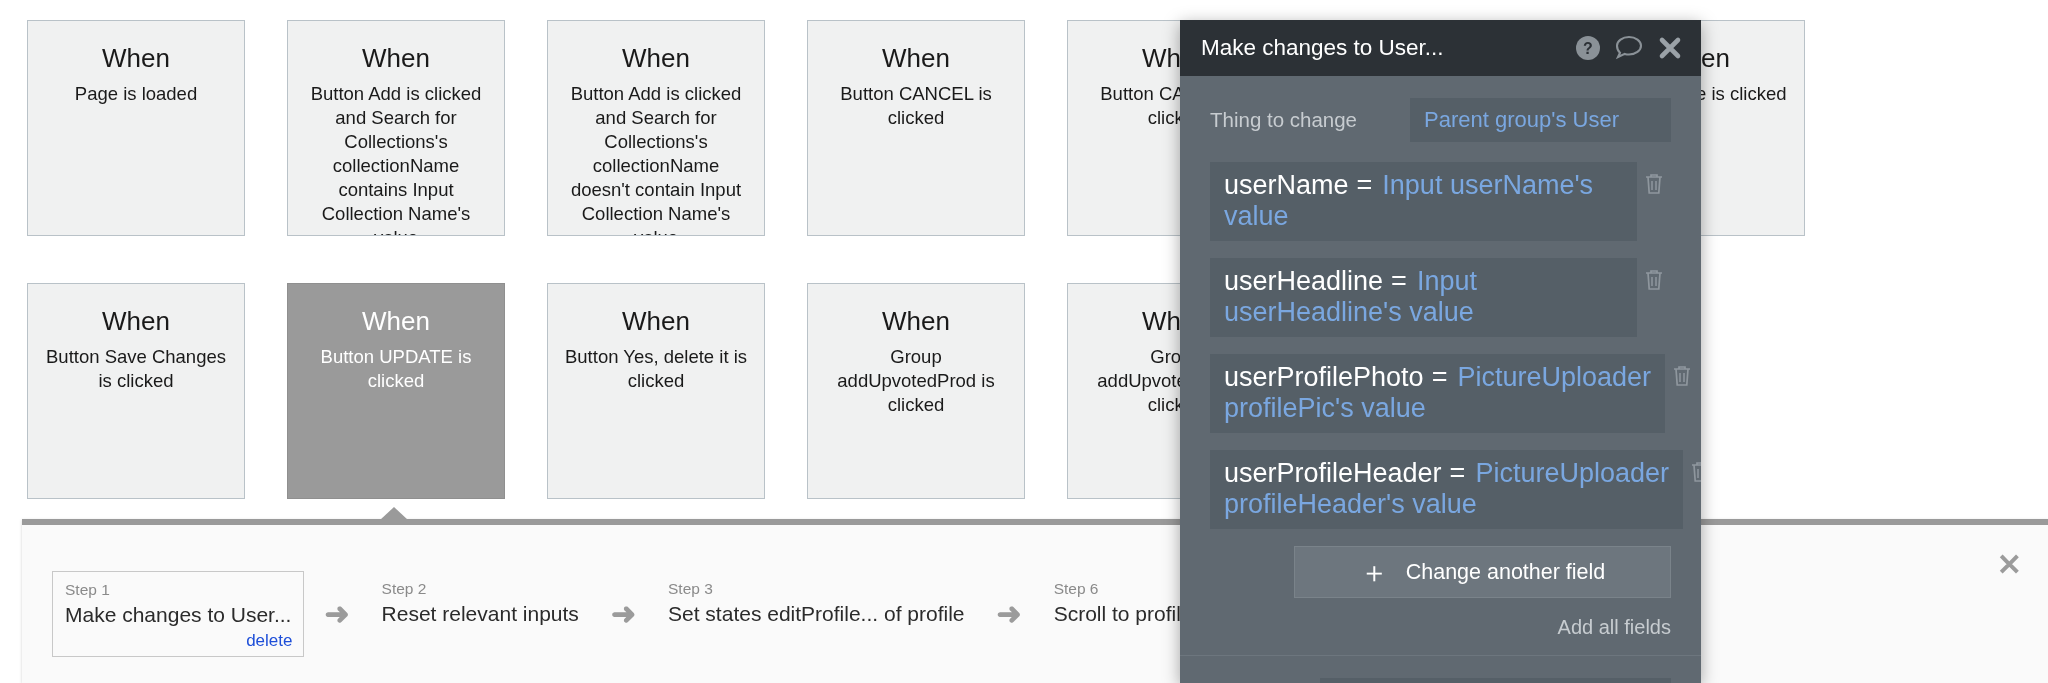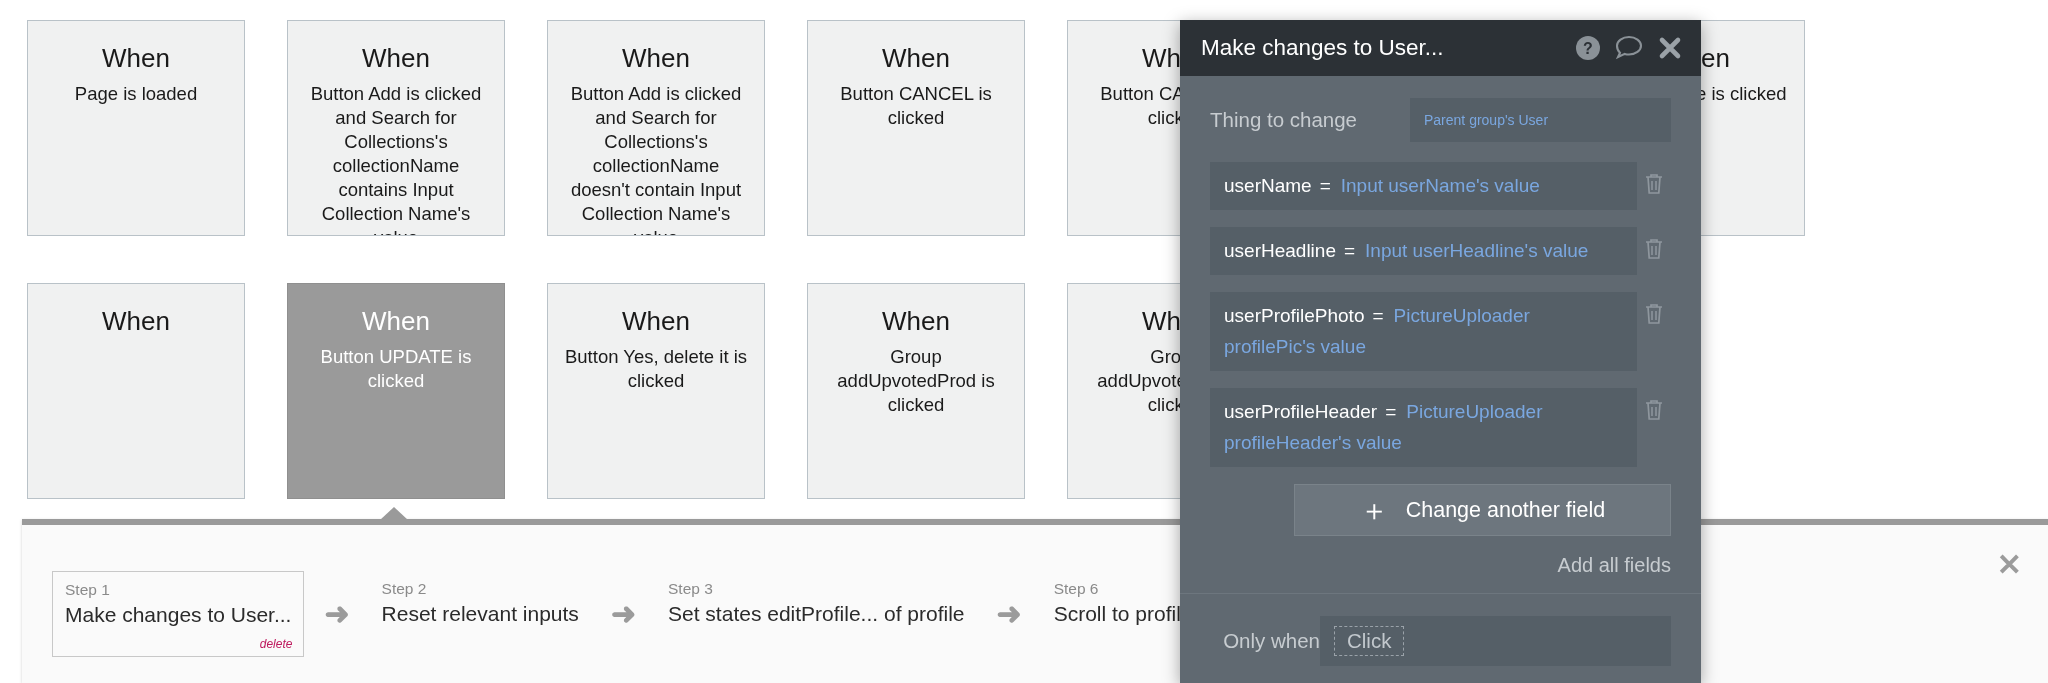--- a/index.html
+++ b/index.html
@@ -106,23 +106,22 @@
   }
   .wf-step-label {
     font-size: 21px;
     color: #2b2b2b;
     line-height: 26px;
     white-space: nowrap;
   }
   .wf-step-delete {
     position: absolute;
     right: 11px; bottom: 5px;
-    font-size: 12px;
-    color: #be185d;
-    font-style: italic;
+    font-size: 17px;
+    color: #1d4ed8;
   }
   .wf-arrow {
     color: #9b9b9b;
     font-size: 30px;
     line-height: 1;
     margin: 0 20px;
     font-weight: 700;
     user-select: none;
   }
   .wf-close {
@@ -170,37 +169,37 @@
     padding: 22px 30px 0 30px;
   }
   .dlg-label {
     color: #c7ccd0;
     font-size: 20.5px;
     width: 200px;
   }
   .dlg-value-box {
     background: #555f67;
     color: #7aa7e0;
-    font-size: 14px;
+    font-size: 22px;
     padding: 9px 14px;
     flex: 1;
     line-height: 26px;
   }
 
   .field-list { padding: 20px 30px 0 30px; }
   .field-row {
     display: flex;
     align-items: flex-start;
     margin-bottom: 17px;
   }
   .field-chip {
     flex: 1;
     background: #555f67;
     padding: 8px 14px 9px 14px;
-    font-size: 19px;
+    font-size: 27px;
     line-height: 31px;
     color: #ffffff;
   }
   .field-chip .eq { color: #ffffff; margin: 0 10px 0 8px; }
   .field-chip .fval { color: #7aa7e0; }
   .trash {
     width: 34px;
     padding-top: 10px;
     display: flex;
     justify-content: center;
@@ -281,20 +280,21 @@
       <div class="when-title">When</div>
       <div class="when-desc">Button UPDATE is clicked</div>
     </div>
     <div class="event-card row1 c7">
       <div class="when-title">When</div>
       <div class="when-desc">Button Save is clicked</div>
     </div>
 
     <div class="event-card row2 c1">
       <div class="when-title">When</div>
+      <div class="when-desc">Button Save Changes is clicked</div>
     </div>
     <div class="event-card row2 c2 selected">
       <div class="when-title">When</div>
       <div class="when-desc">Button UPDATE is clicked</div>
     </div>
     <div class="event-card row2 c3">
       <div class="when-title">When</div>
       <div class="when-desc">Button Yes, delete it is clicked</div>
     </div>
     <div class="event-card row2 c4">

